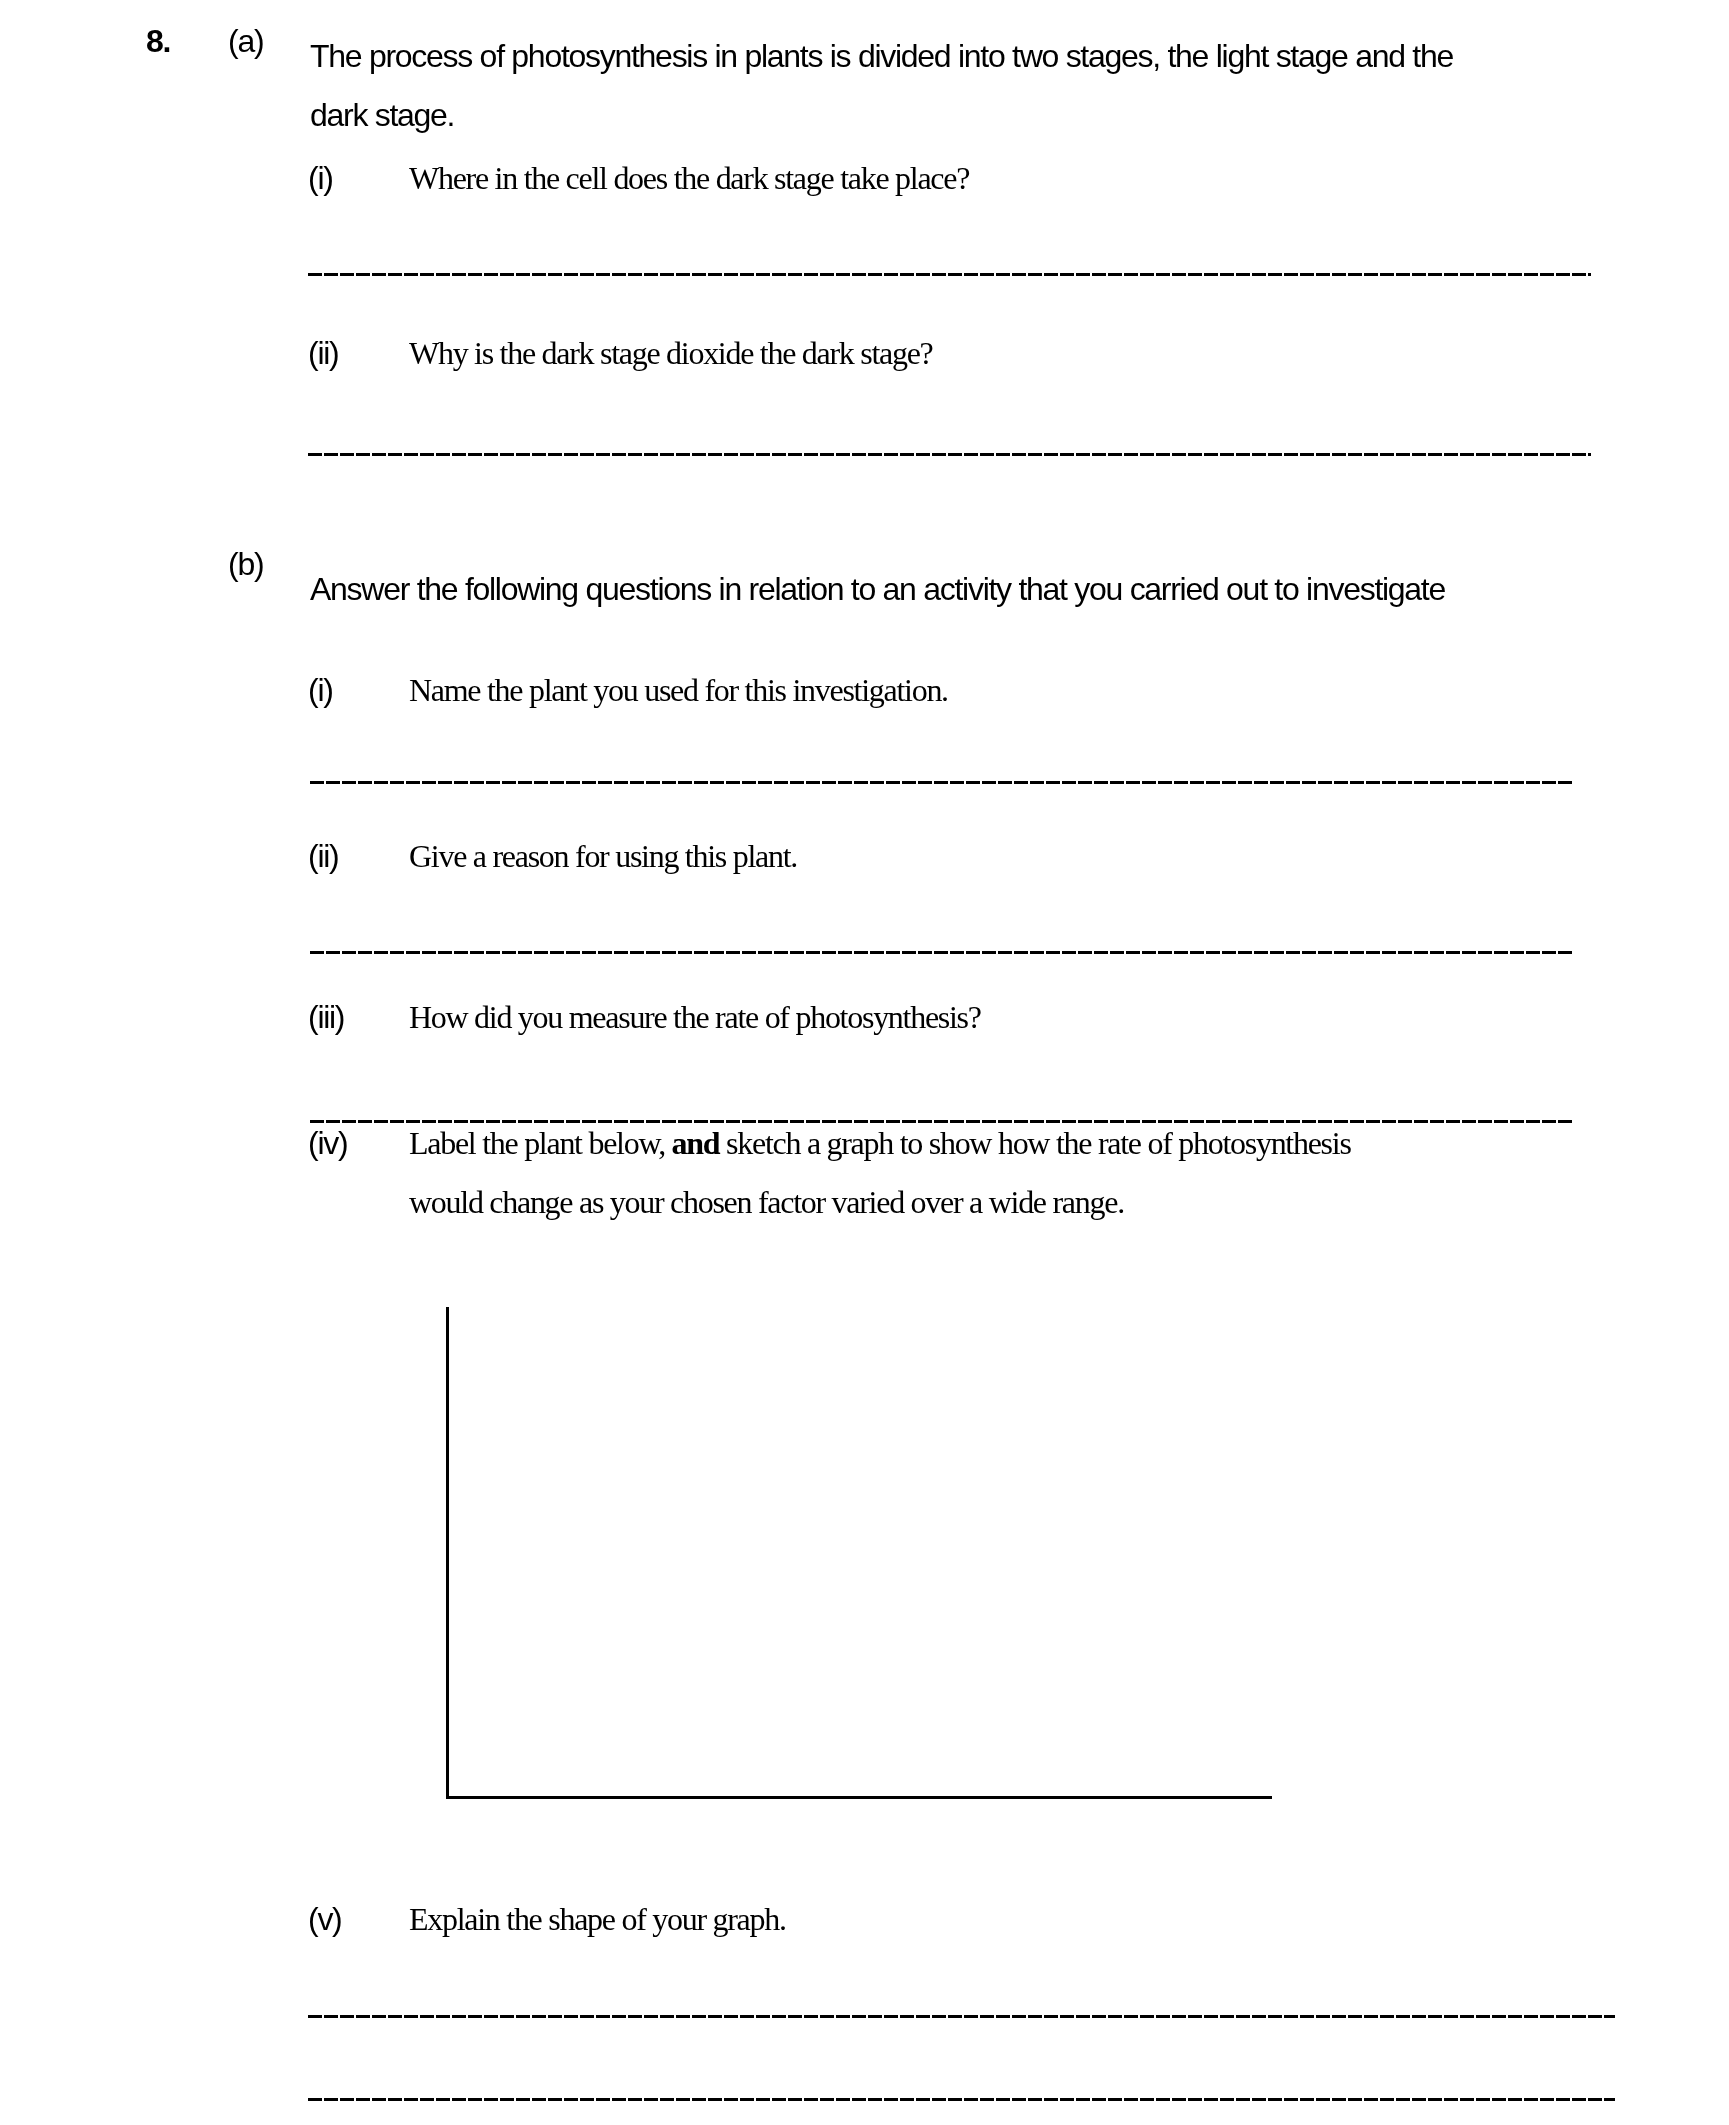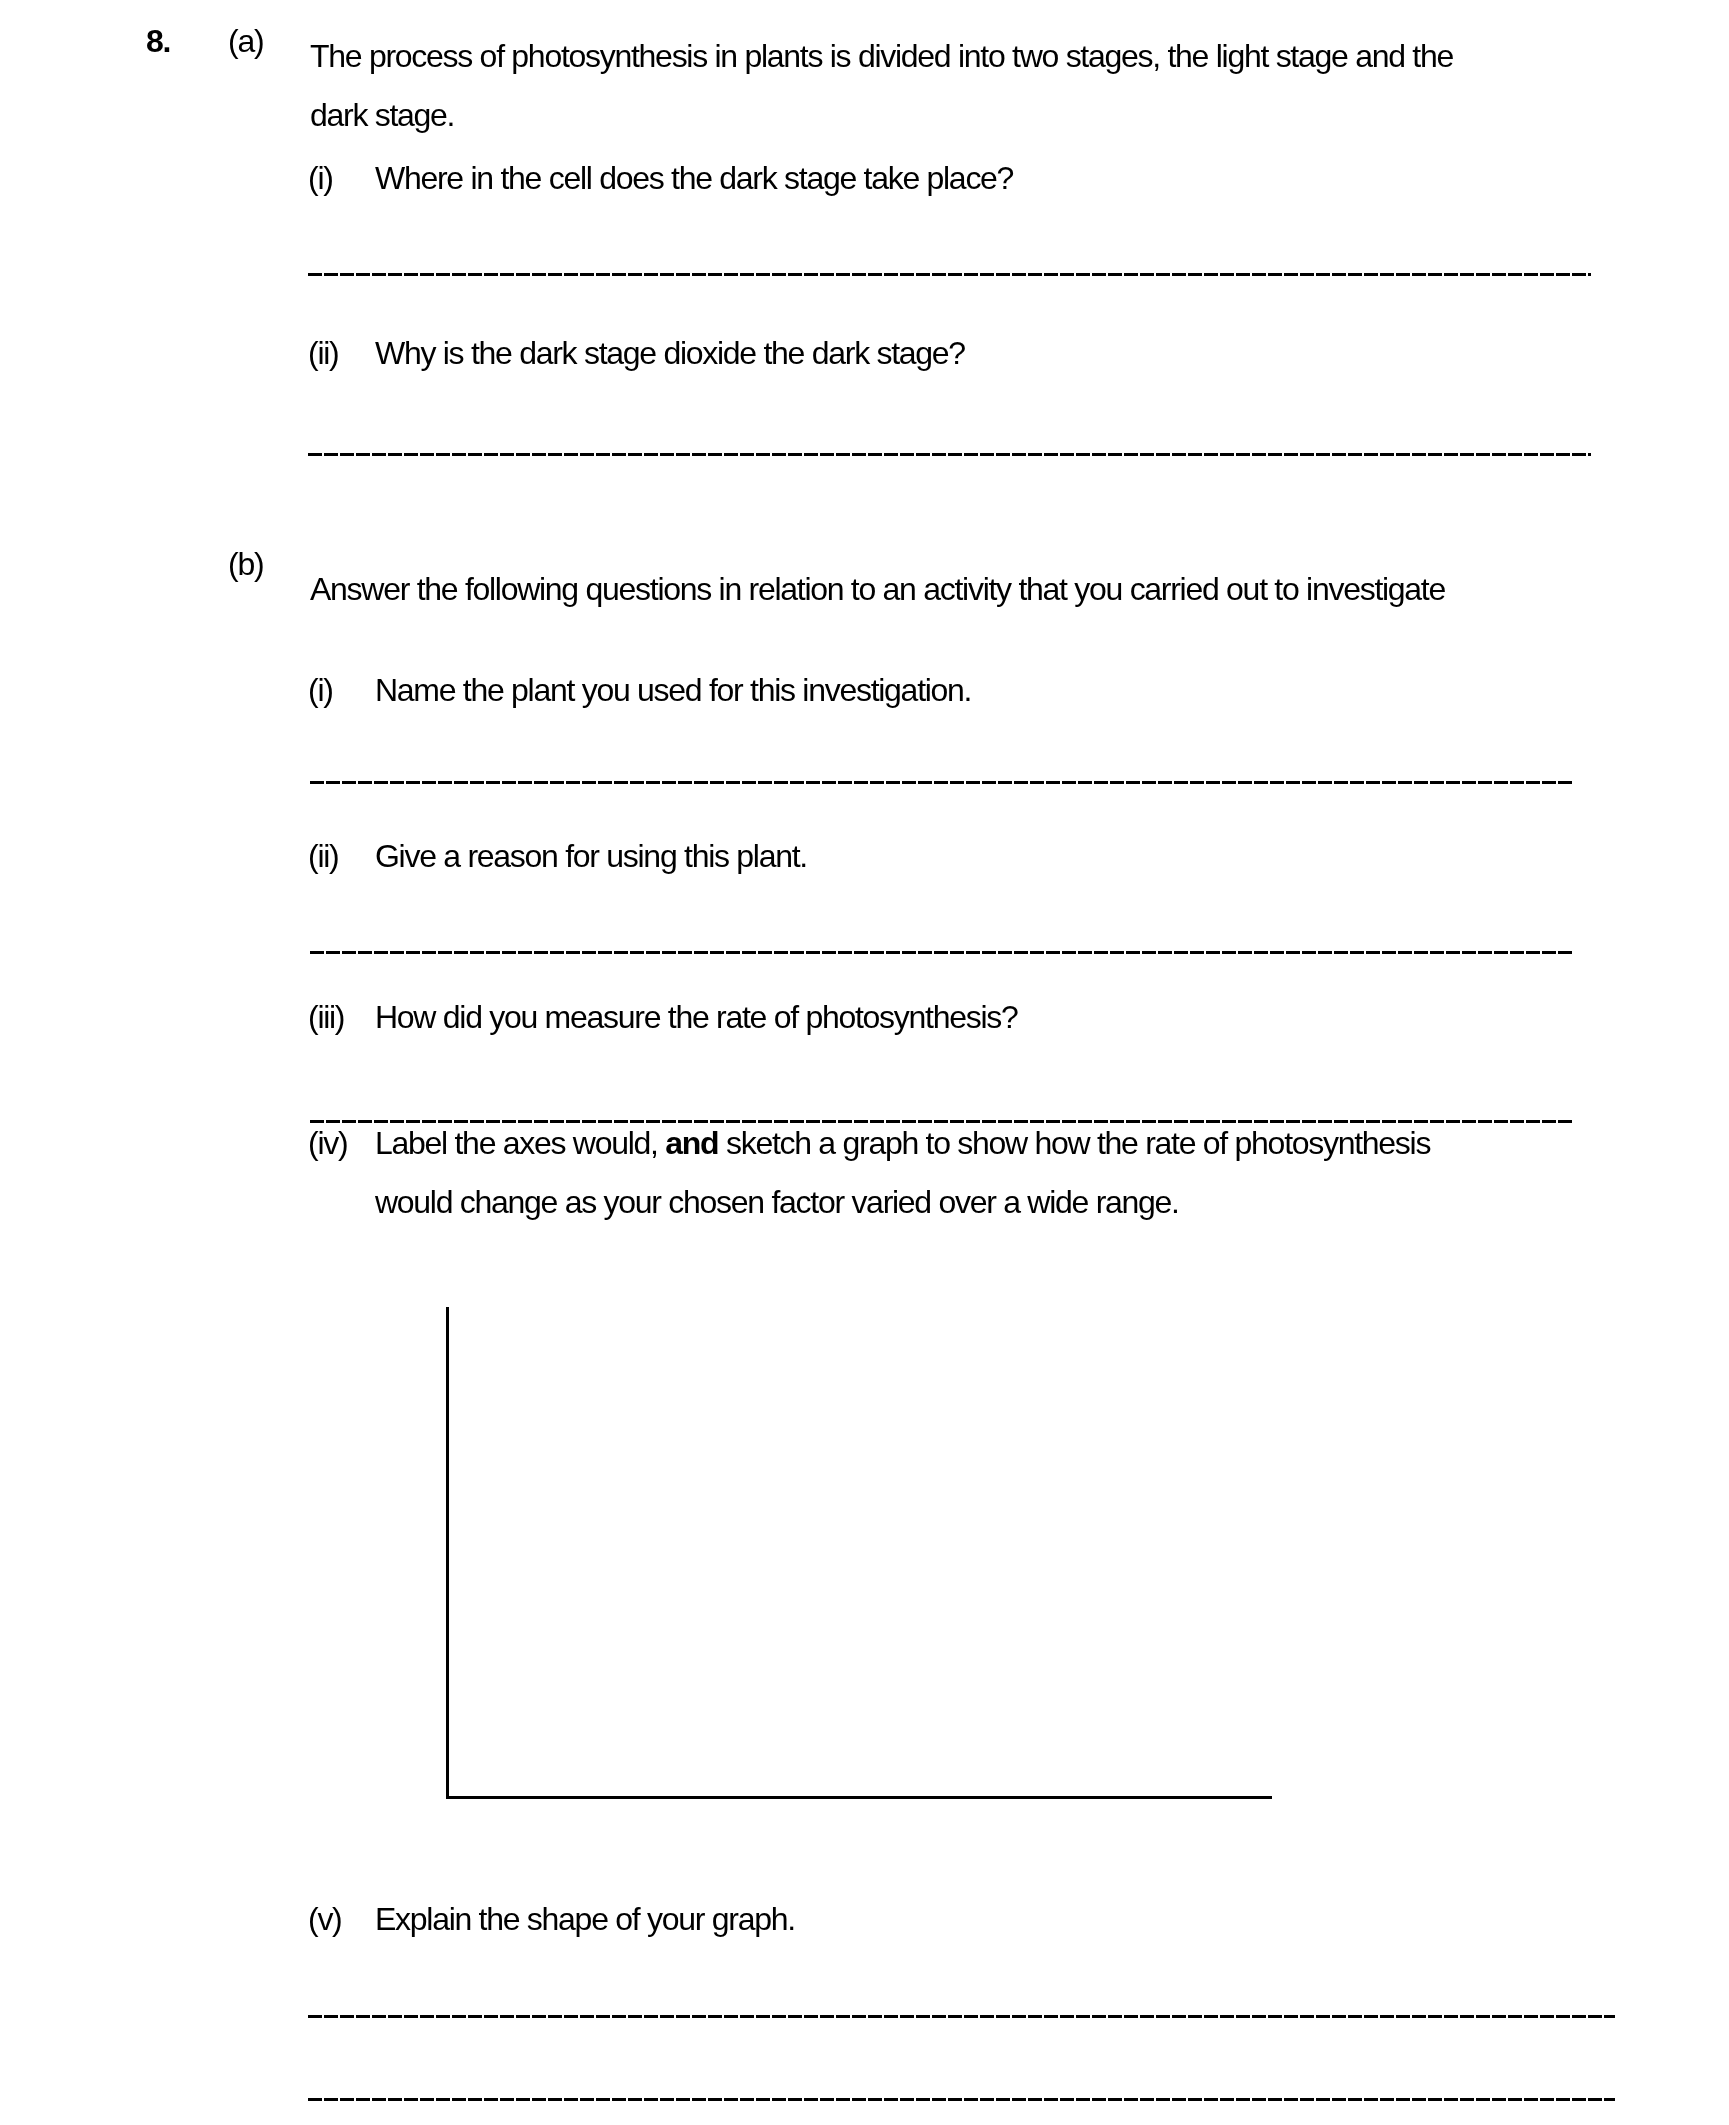--- a/index.html
+++ b/index.html
@@ -12,21 +12,21 @@
     letter-spacing:-0.04em;
     line-height:59px;
     color:#000000;
     overflow:hidden;
   }
   .abs{position:absolute;}
   .bold{font-weight:bold;}
   .preline{white-space:pre-line;}
   .sub{position:absolute;left:308px;width:1351px;}
   .sub .marker{position:absolute;left:0;top:0;}
-  .sub .sub-text{margin-left:67px;}
+  .sub .sub-text{margin-left:101px;font-family:Liberation Serif, serif;}
   .blank{
     position:absolute;height:2.9px;
     background:repeating-linear-gradient(90deg,#000 0px,#000 14.3px,rgba(0,0,0,0) 14.3px,rgba(0,0,0,0) 16px);
   }
   .axis{position:absolute;background:#000;}
   .line{display:block;}
 </style>
 </head>
 <body>
 
@@ -76,21 +76,21 @@
   <div class="sub" style="top:988px;">
     <span class="marker">(iii)</span>
     <div class="sub-text">How did you measure the rate of photosynthesis?</div>
   </div>
 
   <div class="blank" style="left:310px;top:1120px;width:1263px;"></div>
 
   <div class="sub" style="top:1114px;">
     <span class="marker">(iv)</span>
     <div class="sub-text">
-      <span class="line"><span>Label the axes would, </span><span class="bold">and</span><span> sketch a graph to show how the rate of photosynthesis</span></span>
+      <span class="line"><span>Label the plant below, </span><span class="bold">and</span><span> sketch a graph to show how the rate of photosynthesis</span></span>
       <span class="line">would change as your chosen factor varied over a wide range.</span>
     </div>
   </div>
 
   <div class="abs" style="left:446px;top:1307px;width:828px;height:493px;">
     <div class="axis" style="left:0;top:0;width:2.9px;height:492px;"></div>
     <div class="axis" style="left:0;top:489px;width:826px;height:2.9px;"></div>
   </div>
 
   <div class="sub" style="top:1890px;">

